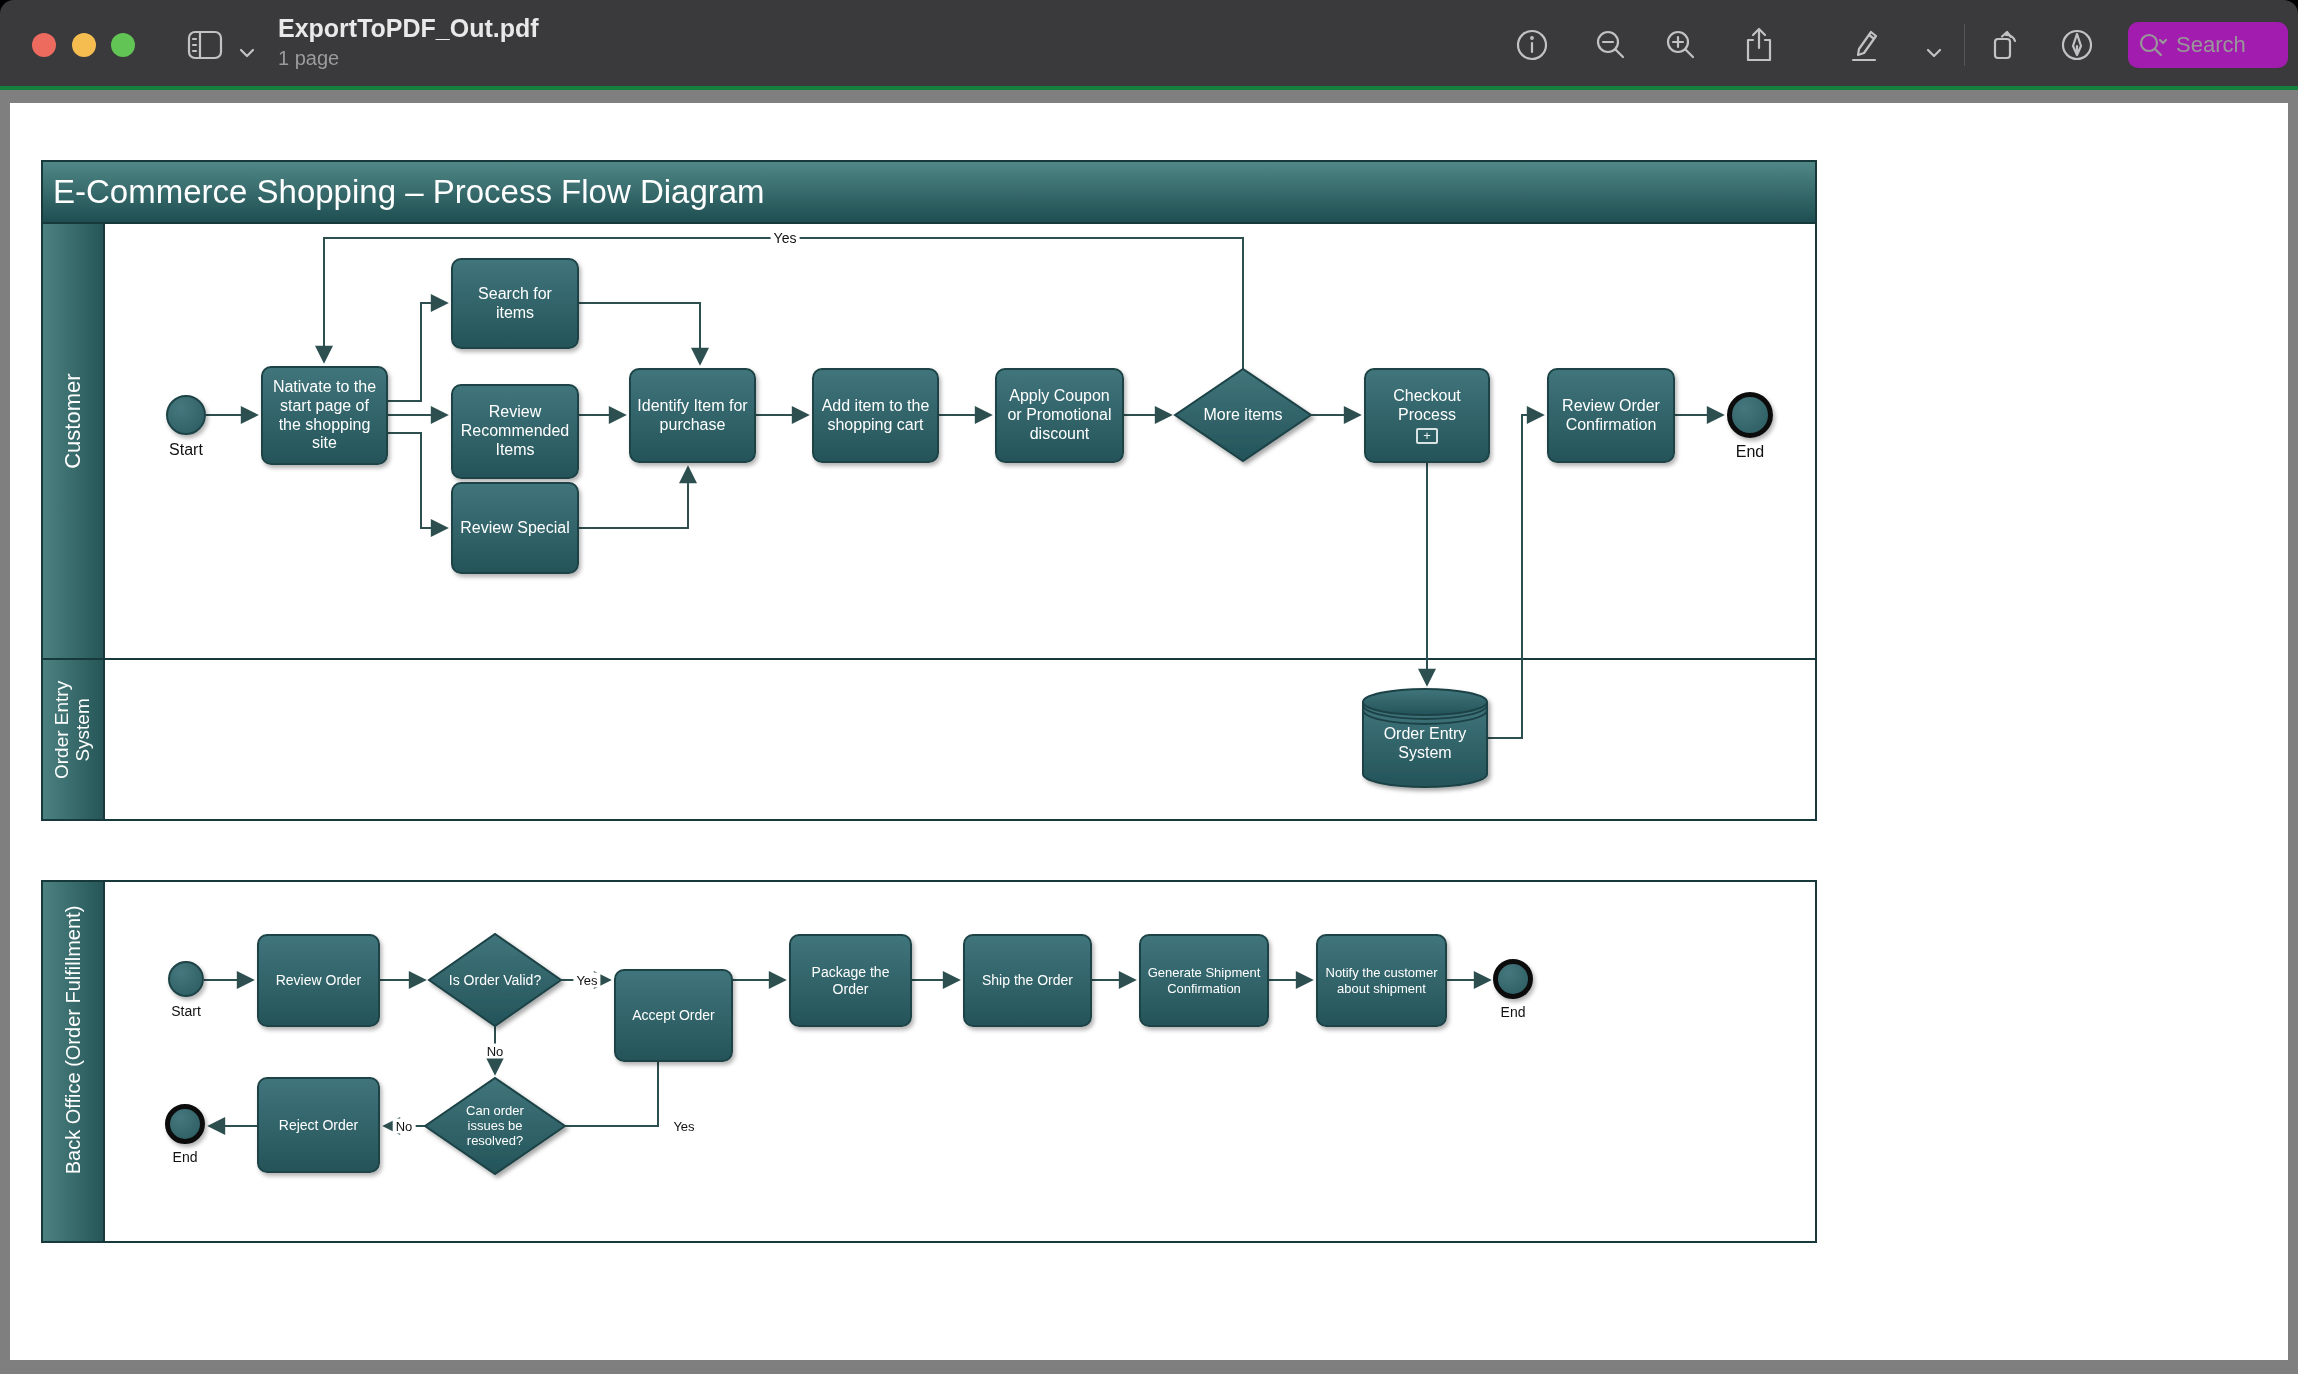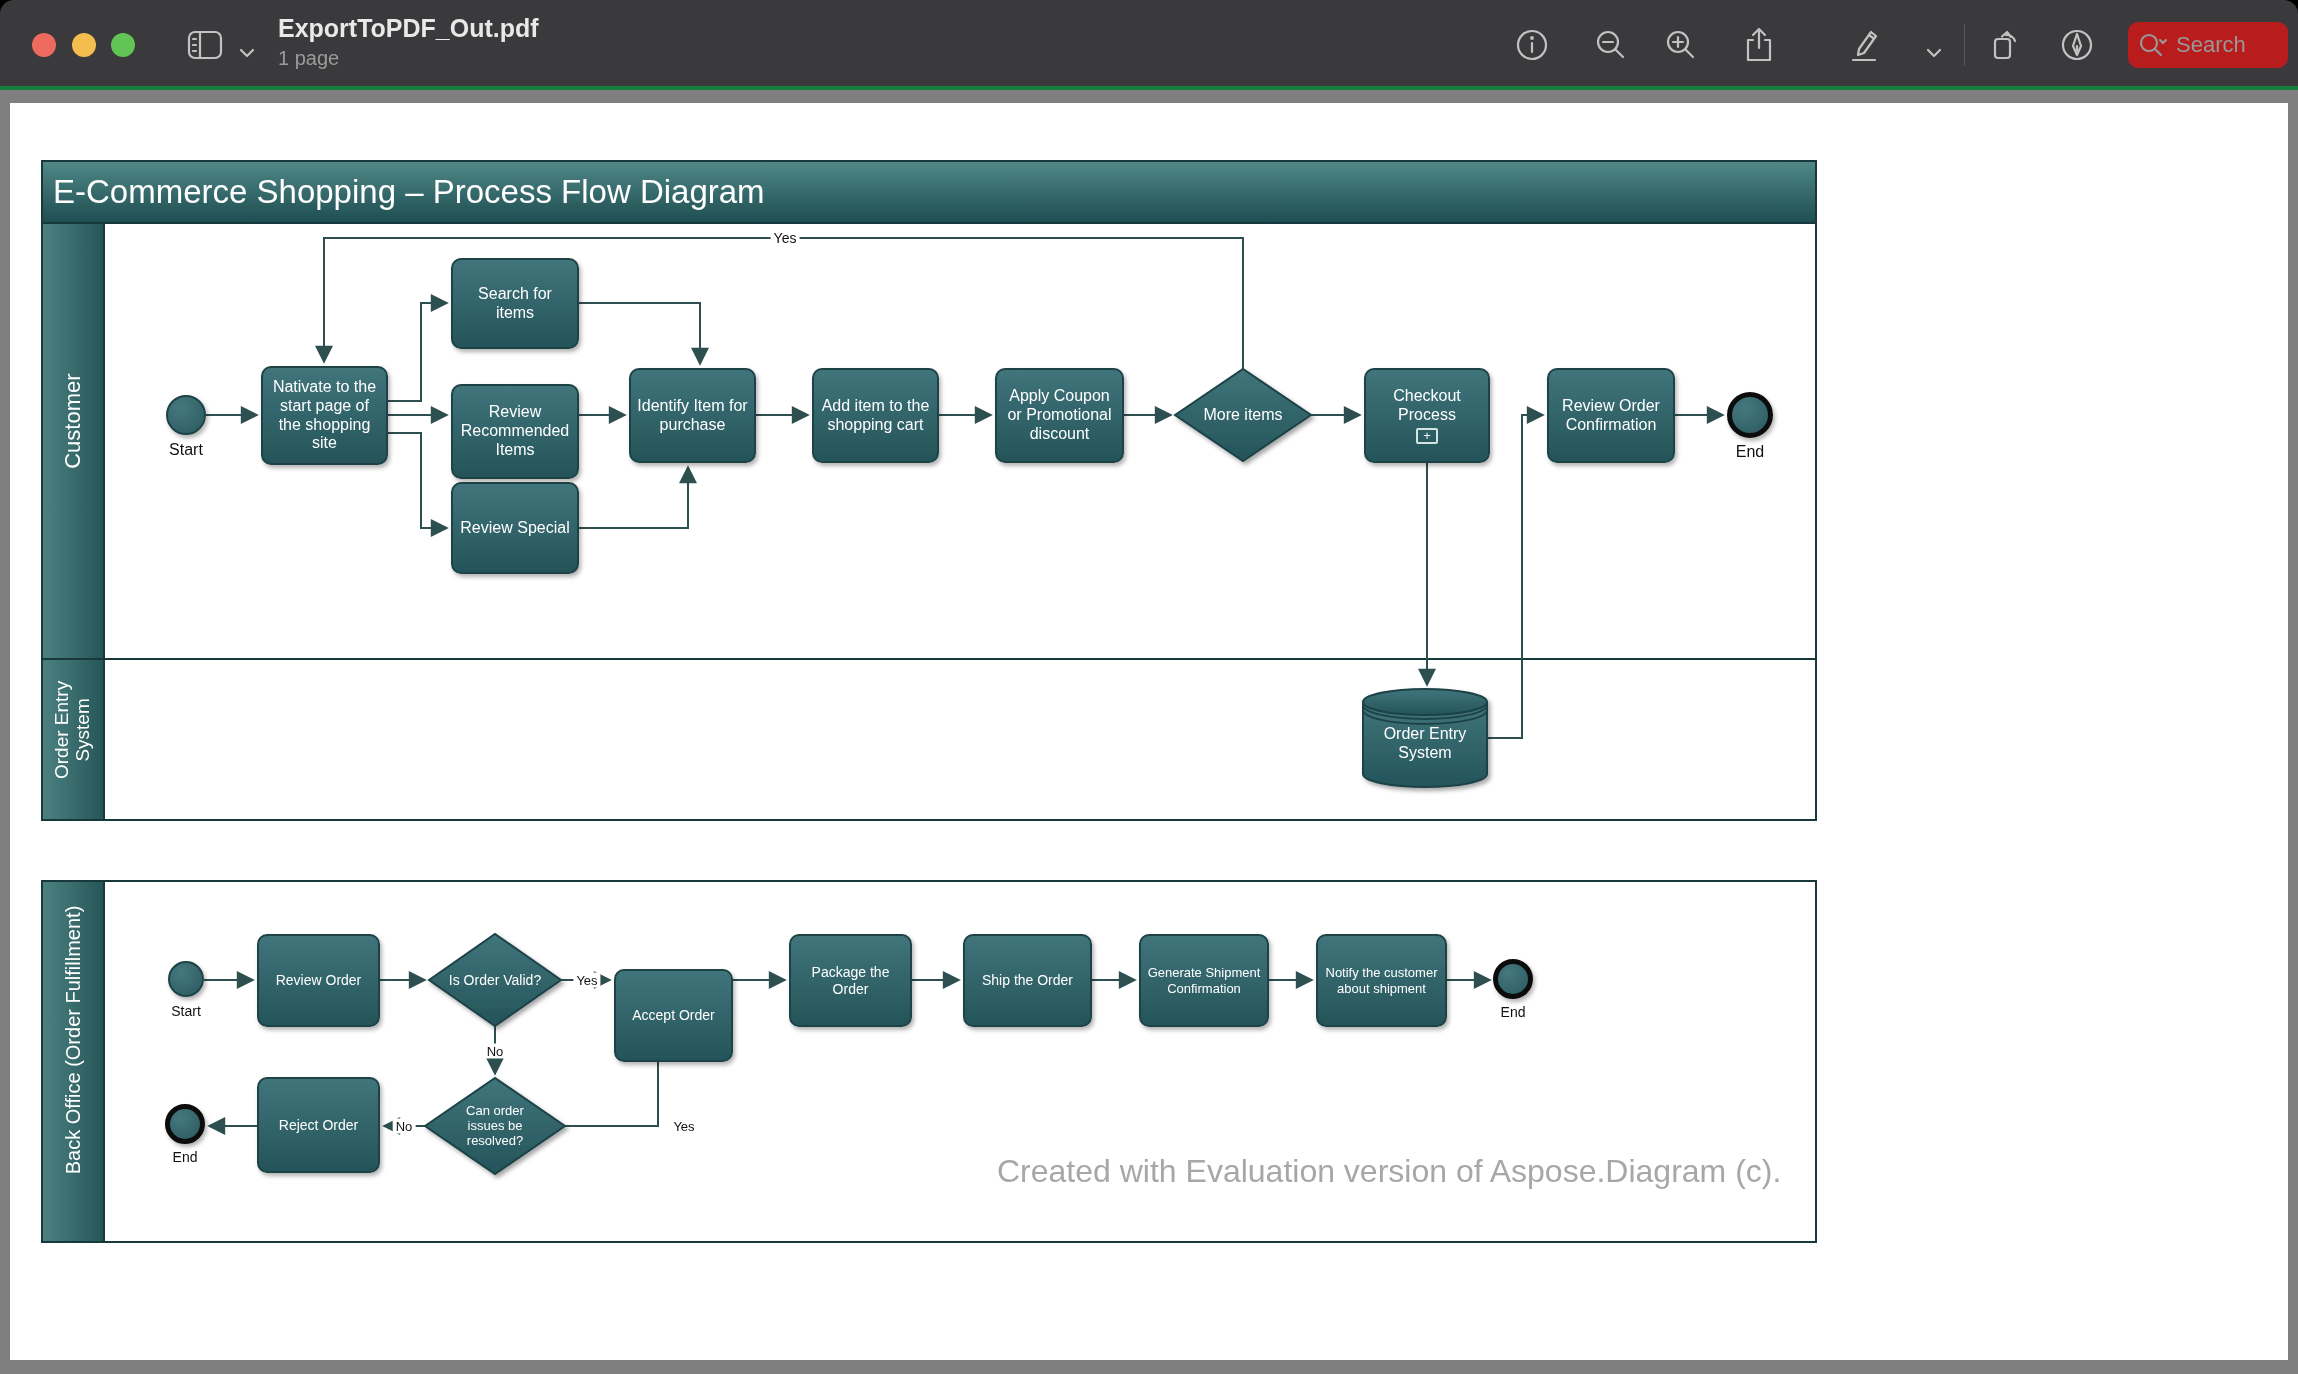--- a/index.html
+++ b/index.html
@@ -12,21 +12,21 @@
   .tl { position:absolute; top:33px; width:24px; height:24px; border-radius:50%; }
   .tl.red { left:32px; background:#ed6a5f; }
   .tl.yellow { left:72px; background:#f5bd4f; }
   .tl.green { left:111px; background:#61c454; }
   .chromeicon { position:absolute; top:26px; width:38px; height:38px; display:flex; align-items:center; justify-content:center; color:#c3c2c3; }
   .chromeicon svg { stroke:#c3c2c3; fill:none; stroke-width:2.2; stroke-linecap:round; stroke-linejoin:round; }
   .titleblock { position:absolute; left:278px; top:14px; }
   .doc-title { color:#e9e9e9; font-size:25px; font-weight:bold; }
   .doc-sub { color:#9b9b9b; font-size:20px; margin-top:4px; }
   .tb-sep { position:absolute; left:1964px; top:24px; width:1px; height:42px; background:#565557; }
-  .searchbox { position:absolute; left:2128px; top:22px; width:160px; height:46px; background:#b91c1c;
+  .searchbox { position:absolute; left:2128px; top:22px; width:160px; height:46px; background:#a21caf;
     border-radius:10px; display:flex; align-items:center; padding:0 10px; gap:8px; }
   .searchbox input { background:transparent; border:none; outline:none; color:#d8d8d8; font-size:22px; width:90px; font-family:"Liberation Sans",sans-serif; }
   .searchbox input::placeholder { color:#999899; }
 
   
   .content { position:absolute; left:0; top:90px; width:2298px; height:1284px; background:#7f7f7f; }
   .page { position:absolute; left:10px; top:13px; width:2278px; height:1257px; background:#ffffff; }
 
   .edges { position:absolute; left:0; top:0; width:2278px; height:1257px; pointer-events:none; }
 
@@ -298,17 +298,16 @@
       </div>
       <div class="dlabel f13" style="left:485px; top:1023px; width:92px;">Can order issues be resolved?</div>
       <div class="circle endc" style="left:155px; top:1001px; width:40px; height:40px;"></div>
       <div class="tlabel f14" style="left:175px; top:1046px;">End</div>
 
       <div class="elabel f13" style="left:577px; top:877px;">Yes</div>
       <div class="elabel f13" style="left:485px; top:948px;">No</div>
       <div class="elabel f13" style="left:394px; top:1023px;">No</div>
       <div class="elabel f13" style="left:674px; top:1023px;">Yes</div>
 
-      <div class="watermark" style="left:987px; top:1050px;">Created with Evaluation version of Aspose.Diagram (c).</div>
 
     </div>
   </div>
 </div>
 
 </body></html>

